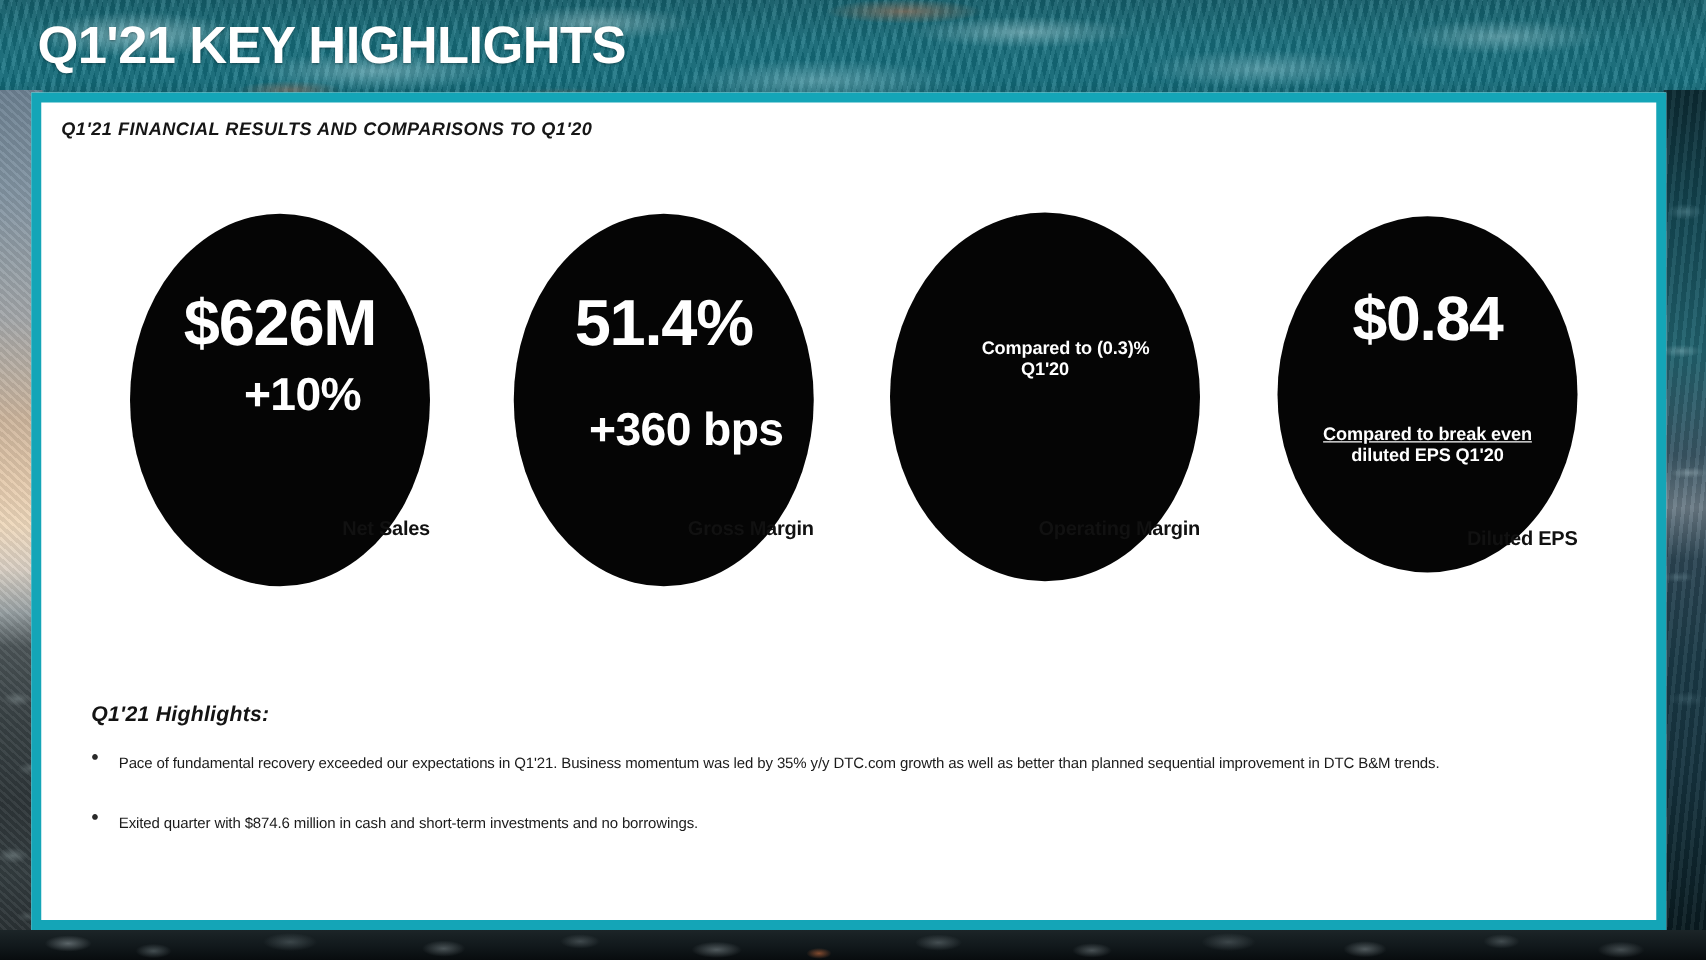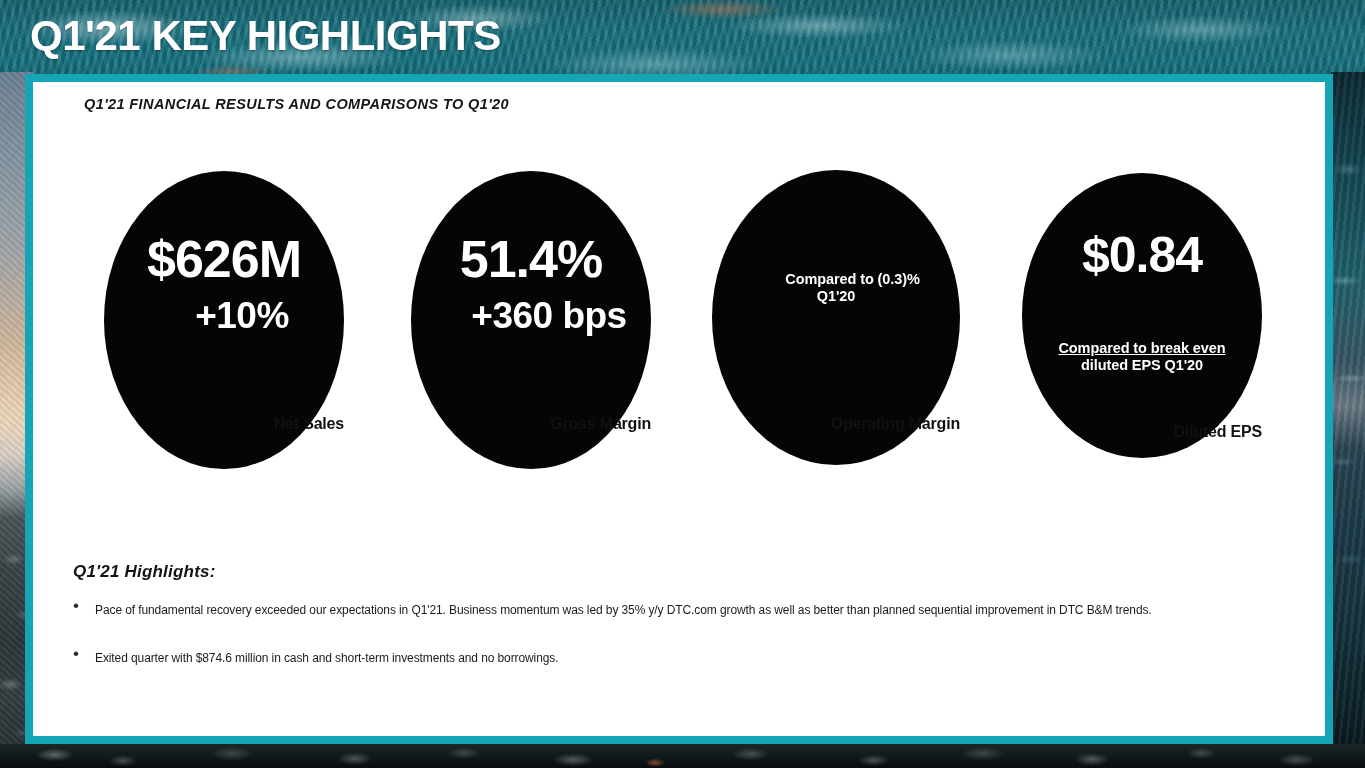--- a/index.html
+++ b/index.html
@@ -134,21 +134,20 @@
 
   .card-subtitle {
     position: absolute;
     left: 16px; top: 14px;
     font-size: 14.5px;
     font-weight: 700;
     font-style: italic;
     letter-spacing: .4px;
     color: #161616;
     white-space: nowrap;
-    margin-left: 35px;
   }
 
   
   .metrics { position: absolute; left: 0; top: 0; width: 100%; height: 100%; }
 
   .metric { position: absolute; }
 
   .circle {
     position: absolute;
     border-radius: 50%;
@@ -244,21 +243,21 @@
 
       <div class="metric">
         <div class="circle" style="left:71px; top:89px; width:240px; height:236px; padding-top:62px;align-items:center;">
           <span class="big" style="font-size:52px;">$626M</span>
           <span class="sub-big" style="font-size:37px; margin-top:12px;">+10%</span>
         </div>
         <div class="metric-label" style="left:71px; top:333px; width:240px;">Net Sales</div>
       </div>
 
       <div class="metric">
-        <div class="circle" style="left:378px; top:89px; width:240px; height:236px; padding-top:62px;">
+        <div class="circle" style="left:378px; top:89px; width:240px; height:236px; padding-top:62px;gap:28px;">
           <span class="big" style="font-size:52px;">51.4%</span>
           <span class="sub-big" style="font-size:37px; margin-top:12px;">+360 bps</span>
         </div>
         <div class="metric-label" style="left:378px; top:333px; width:240px;">Gross Margin</div>
       </div>
 
       <div class="metric">
         <div class="circle" style="left:679px; top:88px; width:248px; height:236px; padding-top:59px;">
           <span class="sub-small" style="margin-top:42px;margin-left:33px;">Compared to (0.3)%</span>
           <span class="sub-small">Q1'20</span>

